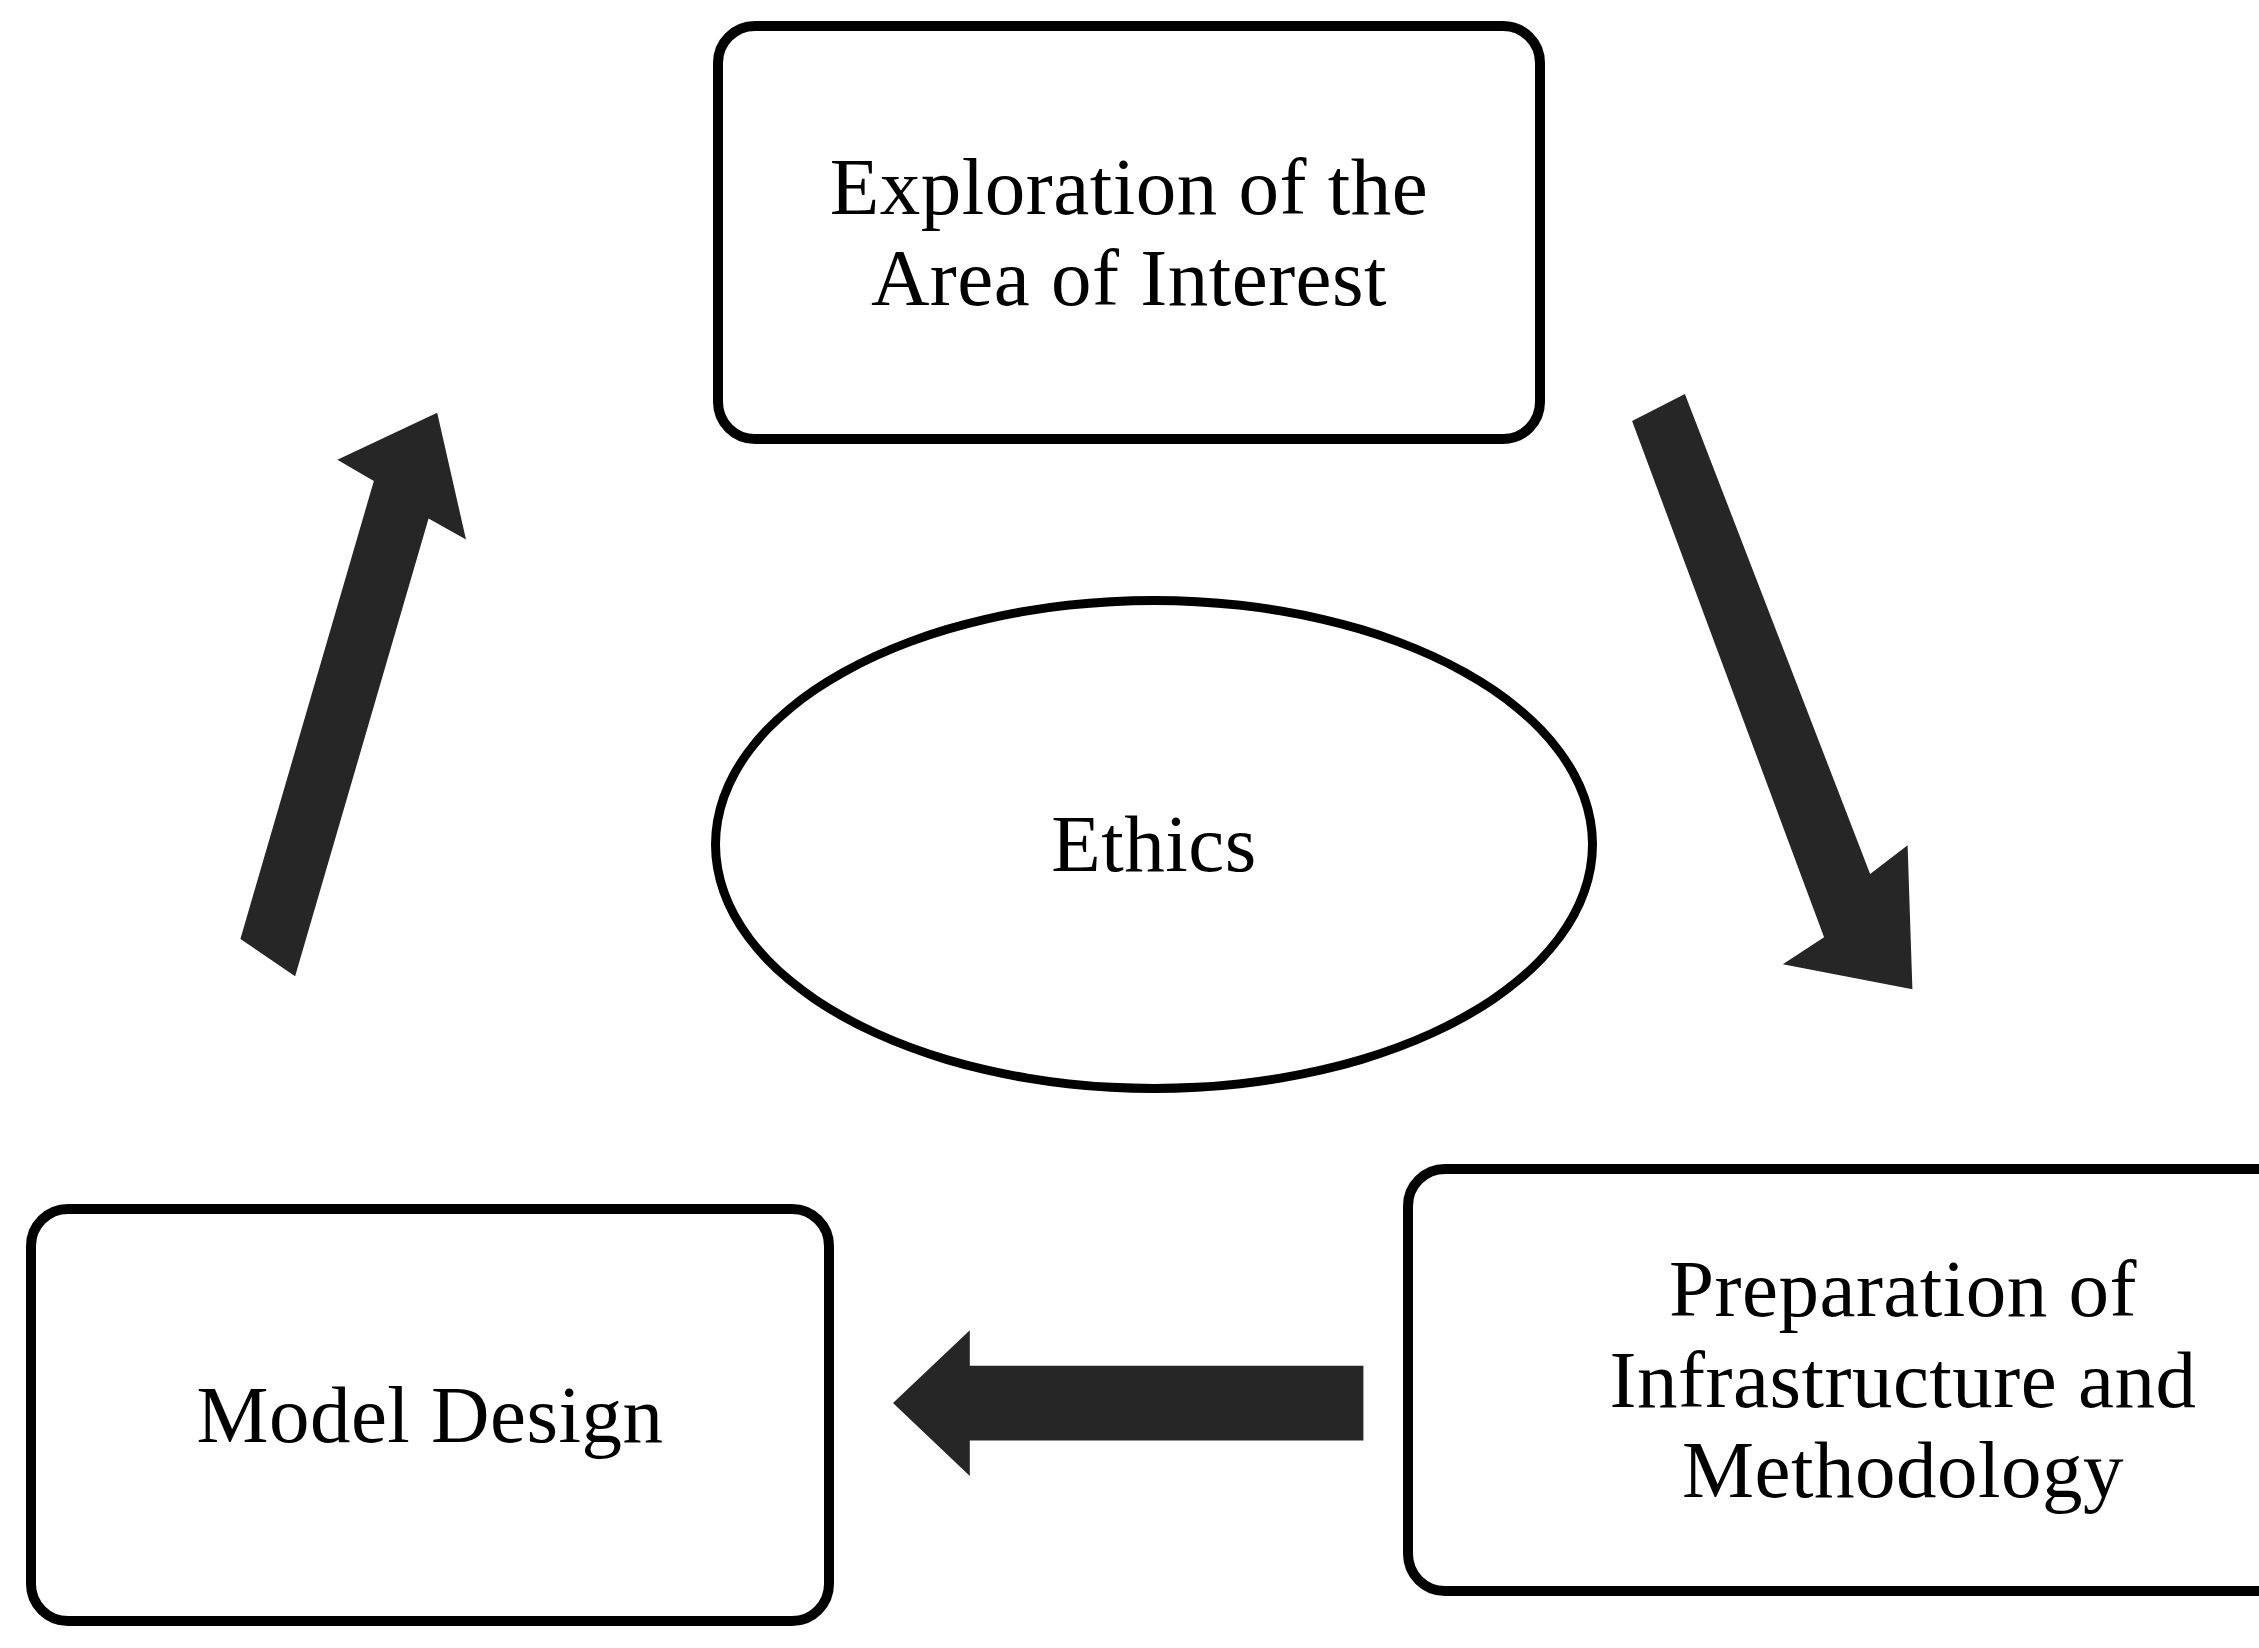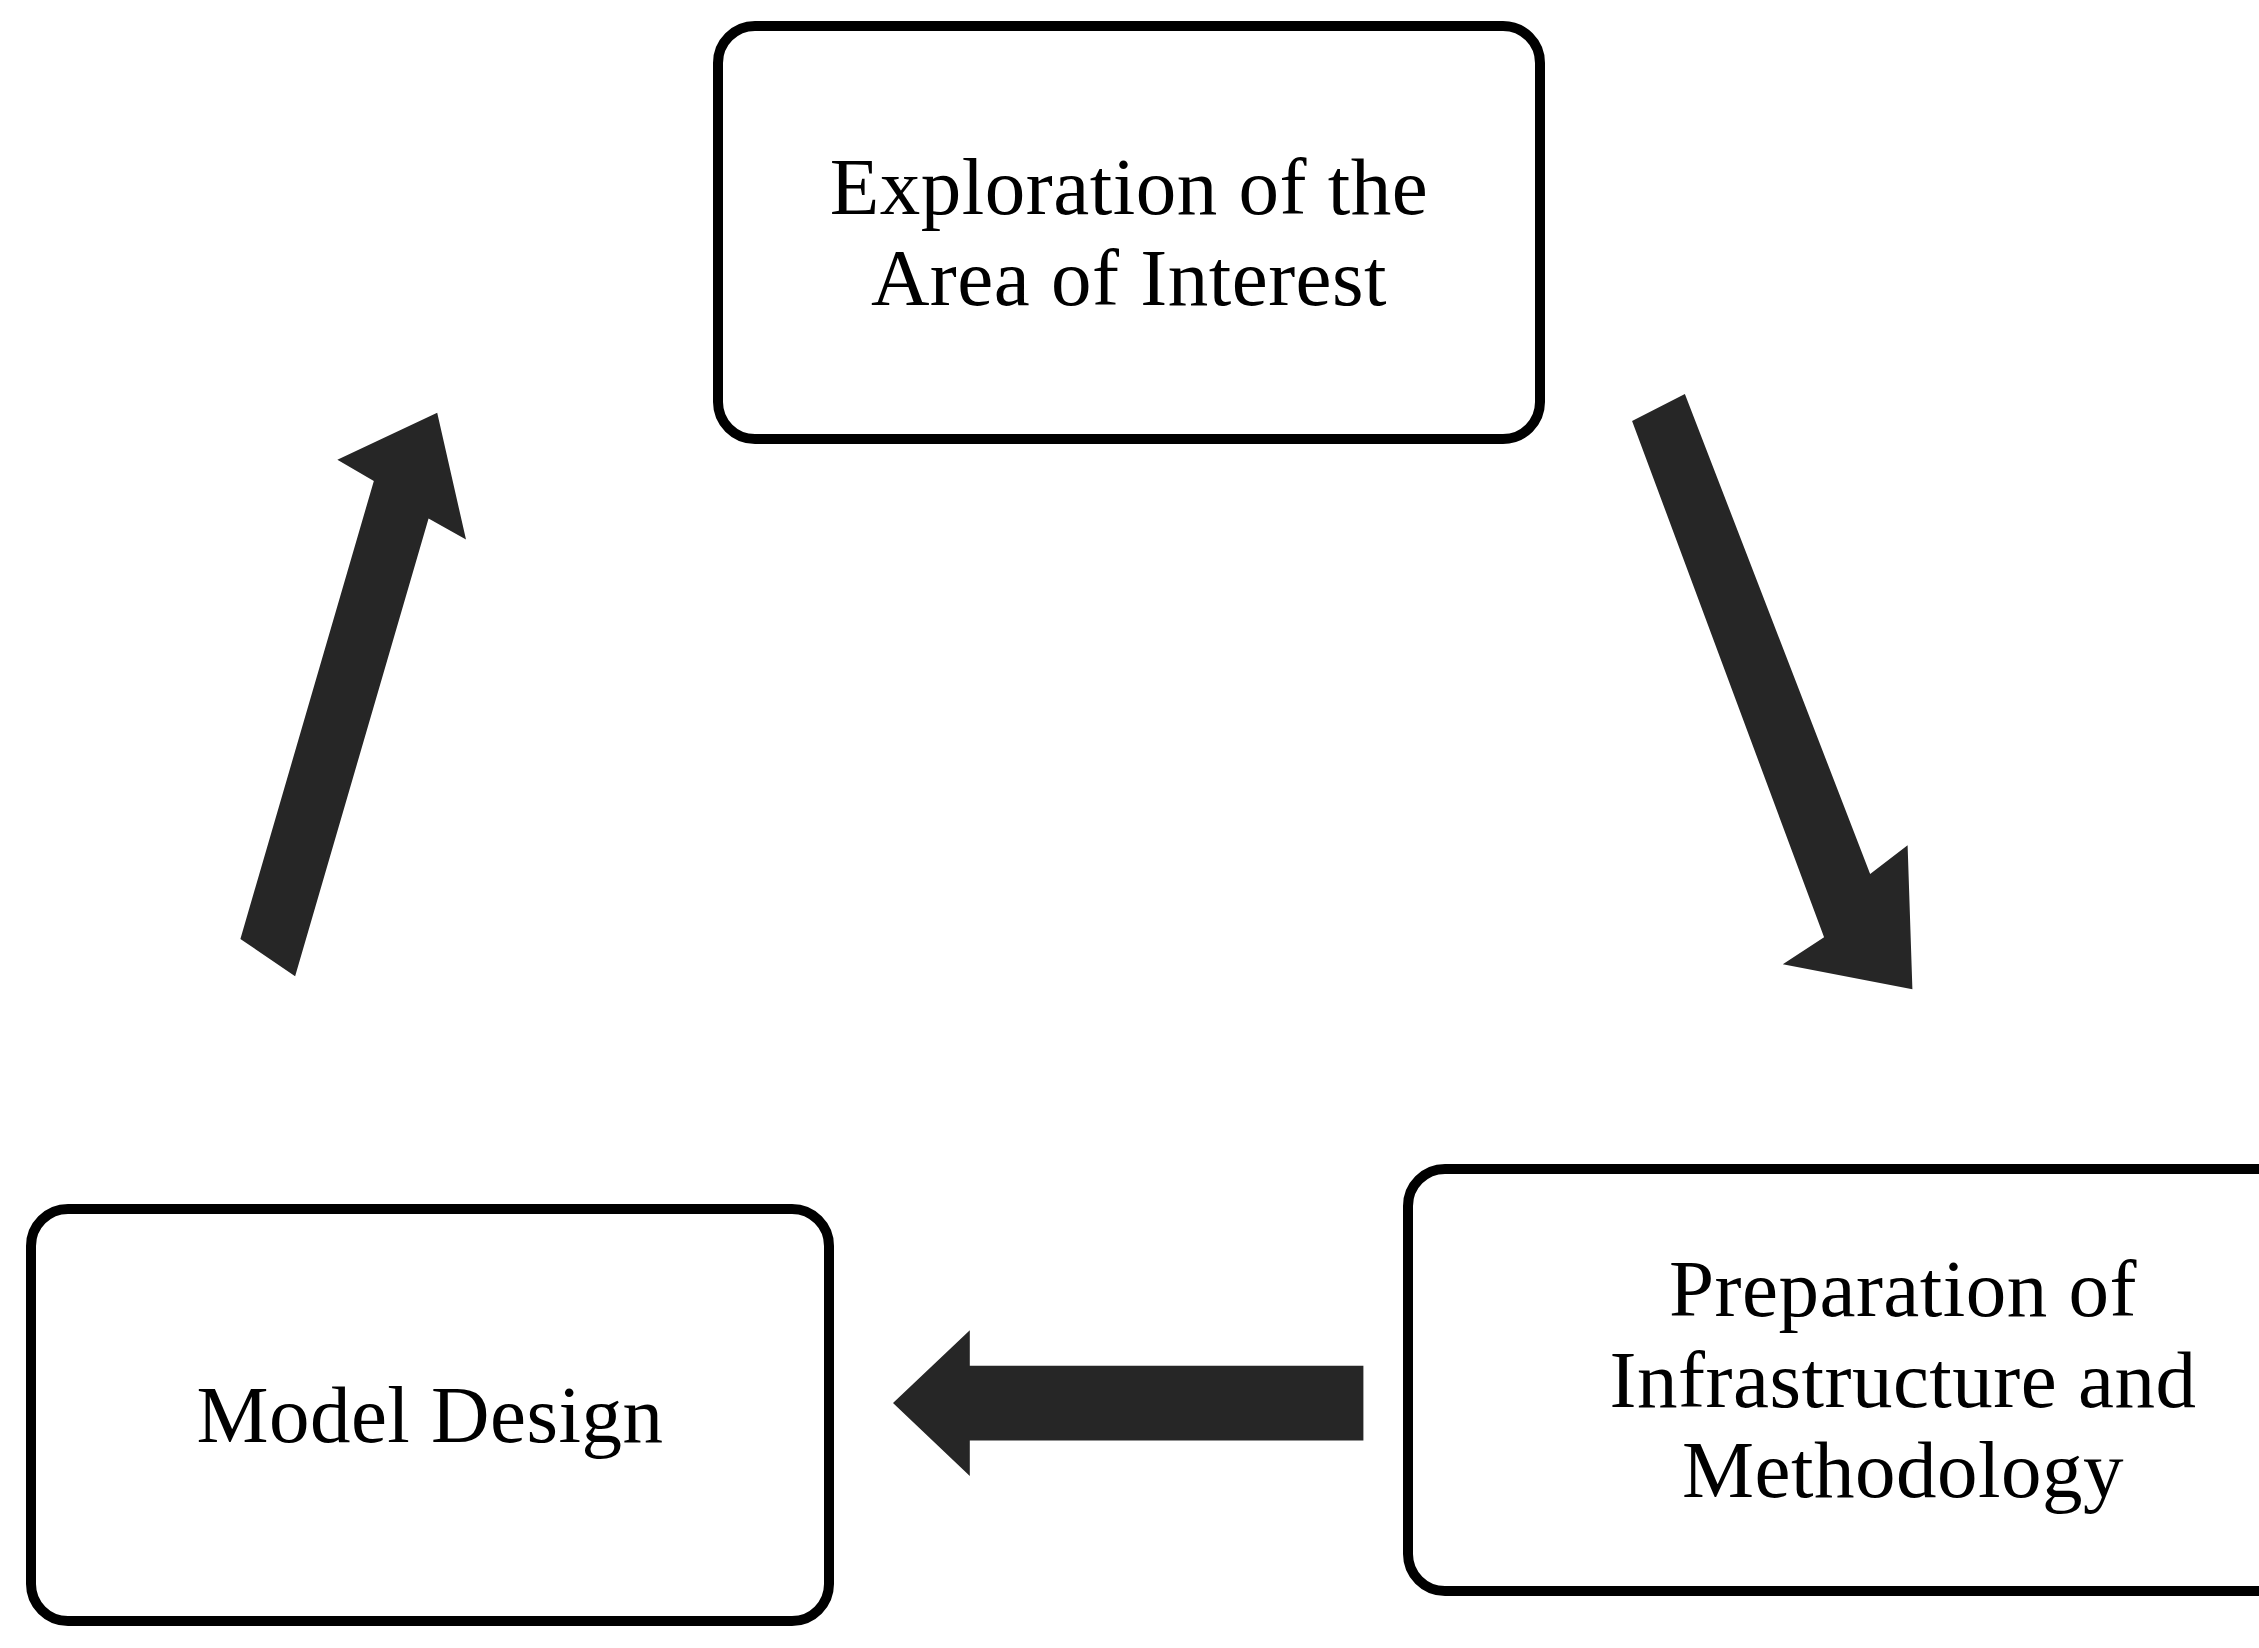--- a/index.html
+++ b/index.html
@@ -98,20 +98,23 @@
 </head>
 <body>
 
 <div id="canvas">
 
   <div class="node-box" id="node-exploration">
     <span class="node-label">Exploration of the
 Area of Interest</span>
   </div>
 
+  <div id="node-ethics">
+    <span class="node-label">Ethics</span>
+  </div>
 
   <div class="node-box" id="node-model-design">
     <span class="node-label">Model Design</span>
   </div>
 
   <div class="node-box" id="node-preparation">
     <span class="node-label">Preparation of
 Infrastructure and
 Methodology</span>
   </div>

